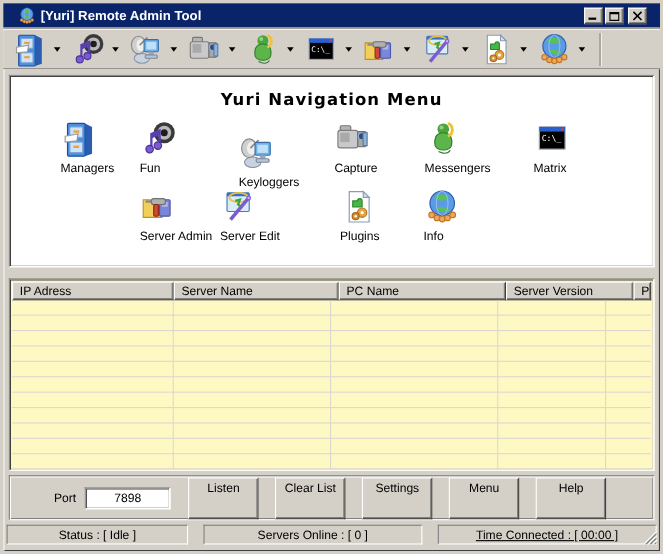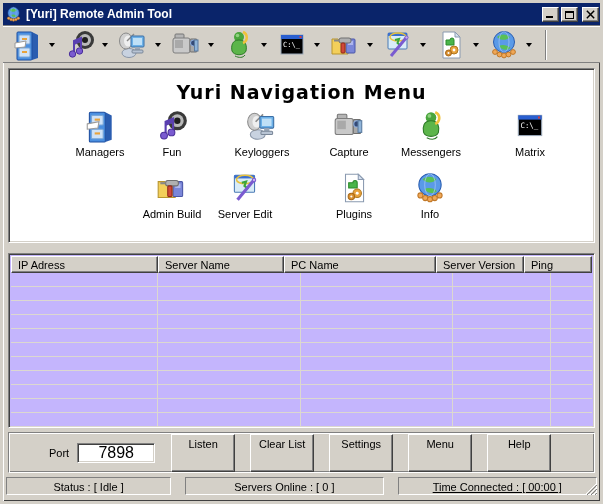--- a/index.html
+++ b/index.html
@@ -9,21 +9,21 @@
   .window {
     width:603px; height:504px; background:#d4d0c8;
     border:3px solid #d4d0c8;
     box-shadow: inset 1px 1px 0 #ffffff, inset -1px -1px 0 #404040;
     display:flex; flex-direction:column; position:relative;
   }
 
   
   .titlebar {
     height:22px; background:#0a246a; color:#fff;
-    display:flex; align-items:center; padding:0 1px; flex:0 0 auto;
+    display:flex; align-items:center; padding:0 12px; flex:0 0 auto;
   }
   .titlebar .app-icon { width:17px; height:17px; margin:0 4px 0 1px; flex:0 0 auto; }
   .titlebar .title { font-weight:bold; font-size:12px; flex:1 1 auto; white-space:nowrap; }
   .winbtns { display:flex; align-items:center; gap:2px; }
   .winbtn {
     width:17px; height:15px; background:#d4d0c8;
     border-top:1px solid #fff; border-left:1px solid #fff;
     border-right:1px solid #404040; border-bottom:1px solid #404040;
     box-shadow: inset -1px -1px 0 #808080, inset 1px 1px 0 #d4d0c8;
     position:relative; cursor:default;
@@ -53,57 +53,57 @@
   
   .nav-panel {
     margin:5px 5px 0 5px; height:175px; flex:0 0 auto; background:#fff;
     border:1px solid #808080; border-right-color:#fff; border-bottom-color:#fff;
     box-shadow: inset 1px 1px 0 #404040, inset -1px -1px 0 #d4d0c8;
     position:relative; overflow:hidden;
   }
   .nav-title {
     position:absolute; top:12px; left:0; width:100%; text-align:center;
     font-family:"DejaVu Sans", cursive, sans-serif;
-    font-size:19px; font-weight:bold; letter-spacing:1px;
-  }
-  .nav-item { position:absolute; transform:translateX(-50%); text-align:center; width:90px; cursor:default; }
+    font-size:15px; font-weight:bold; letter-spacing:1px;
+  }
+  .nav-item { position:absolute; transform:translateX(-50%); width:90px; cursor:default; }
   .nav-item .nav-icon { width:34px; height:34px; display:inline-block; }
   .nav-item .nav-label { display:block; margin-top:1px; font-size:11px; }
 
   
   .listview {
-    margin:10px 5px 0 5px; height:175px; flex:0 0 auto; background:#c4b5fd;
+    margin:10px 5px 0 5px; height:175px; flex:0 0 auto; background:#fef9c3;
     border:1px solid #808080; border-right-color:#fff; border-bottom-color:#fff;
     box-shadow: inset 1px 1px 0 #404040, inset -1px -1px 0 #d4d0c8;
     padding:2px; overflow:hidden; position:relative;
   }
   .lv-header { display:flex; height:17px; }
   .lv-hcell {
     background:#d4d0c8; height:17px; padding:2px 0 0 6px; overflow:hidden; white-space:nowrap;
     border-top:1px solid #fff; border-left:1px solid #fff;
     border-right:1px solid #404040; border-bottom:1px solid #404040;
     box-shadow: inset -1px -1px 0 #808080;
     flex:0 0 auto; cursor:default;
   }
-  .c0{width:147px;} .c1{width:126px;} .c2{width:152px;} .c3{width:88px;} .c4{flex:1 1 auto;}
+  .c0{width:147px;} .c1{width:150px;} .c2{width:152px;} .c3{width:116px;} .c4{flex:1 1 auto;}
   .lv-body { position:relative; height:154px; overflow:hidden; }
   .lv-row { height:14px; border-bottom:1px solid #dcd8d0; }
   .lv-vline { position:absolute; top:0; bottom:0; width:1px; background:#dcd8d0; }
   .v0{left:146px;} .v1{left:289px;} .v2{left:441px;} .v3{left:539px;}
 
   
   .bottom-panel {
     margin:4px 5px 0 5px; height:41px; flex:0 0 auto;
     border:1px solid #808080; border-right-color:#fff; border-bottom-color:#fff;
     box-shadow: inset 1px 1px 0 #fff, inset -1px -1px 0 #808080;
     display:flex; align-items:center; padding-left:40px;
   }
   .port-label { margin-right:8px; }
   .port-input {
-    width:78px; height:20px; background:#fff; text-align:center; font-size:16px;
+    width:78px; height:20px; background:#fff; text-align:center; font-size:11px;
     font-family:"Liberation Sans", sans-serif;
     border:1px solid #808080; border-right-color:#fff; border-bottom-color:#fff;
     box-shadow: inset 1px 1px 0 #404040, inset -1px -1px 0 #d4d0c8;
     outline:none;
   }
   .btn {
     width:64px; height:38px; margin-left:15px; background:#d4d0c8; font-size:11px;
     font-family:"Liberation Sans", sans-serif; text-align:center; line-height:19px;
     border-top:1px solid #fff; border-left:1px solid #fff;
     border-right:1px solid #404040; border-bottom:1px solid #404040;
@@ -324,21 +324,21 @@
           <use href="#sym-managers" xlink:href="#sym-managers"></use>
         </svg>
       <span class="nav-label">Managers</span>
     </div>
     <div class="nav-item" style="left:163px; top:40px;">
       <svg class="nav-icon">
           <use href="#sym-fun" xlink:href="#sym-fun"></use>
         </svg>
       <span class="nav-label">Fun</span>
     </div>
-    <div class="nav-item" style="left:253px; top:40px;">
+    <div class="nav-item" style="left:253px; top:53px;">
       <svg class="nav-icon">
           <use href="#sym-keyloggers" xlink:href="#sym-keyloggers"></use>
         </svg>
       <span class="nav-label">Keyloggers</span>
     </div>
     <div class="nav-item" style="left:340px; top:40px;">
       <svg class="nav-icon">
           <use href="#sym-capture" xlink:href="#sym-capture"></use>
         </svg>
       <span class="nav-label">Capture</span>
@@ -353,21 +353,21 @@
       <svg class="nav-icon">
           <use href="#sym-matrix" xlink:href="#sym-matrix"></use>
         </svg>
       <span class="nav-label">Matrix</span>
     </div>
 
     <div class="nav-item" style="left:163px; top:102px;">
       <svg class="nav-icon">
           <use href="#sym-server-build" xlink:href="#sym-server-build"></use>
         </svg>
-      <span class="nav-label">Admin Build</span>
+      <span class="nav-label">Server Admin</span>
     </div>
     <div class="nav-item" style="left:236px; top:102px;">
       <svg class="nav-icon">
           <use href="#sym-server-edit" xlink:href="#sym-server-edit"></use>
         </svg>
       <span class="nav-label">Server Edit</span>
     </div>
     <div class="nav-item" style="left:345px; top:102px;">
       <svg class="nav-icon">
           <use href="#sym-plugins" xlink:href="#sym-plugins"></use>

